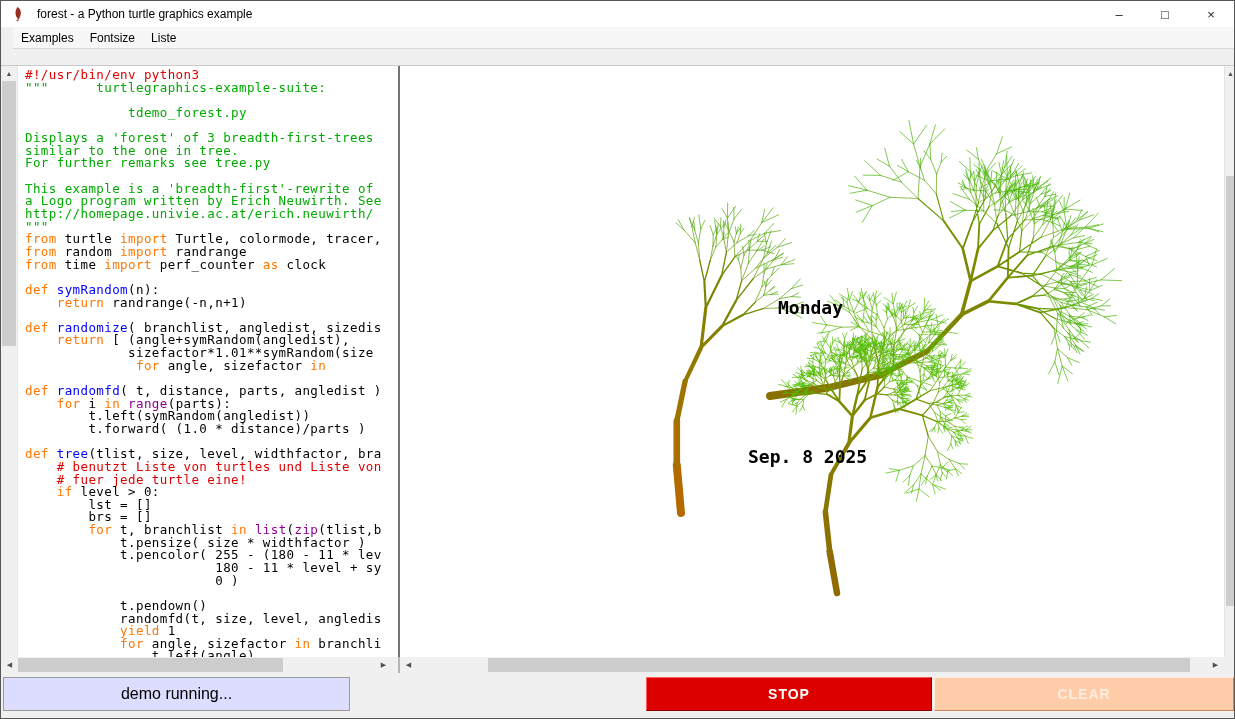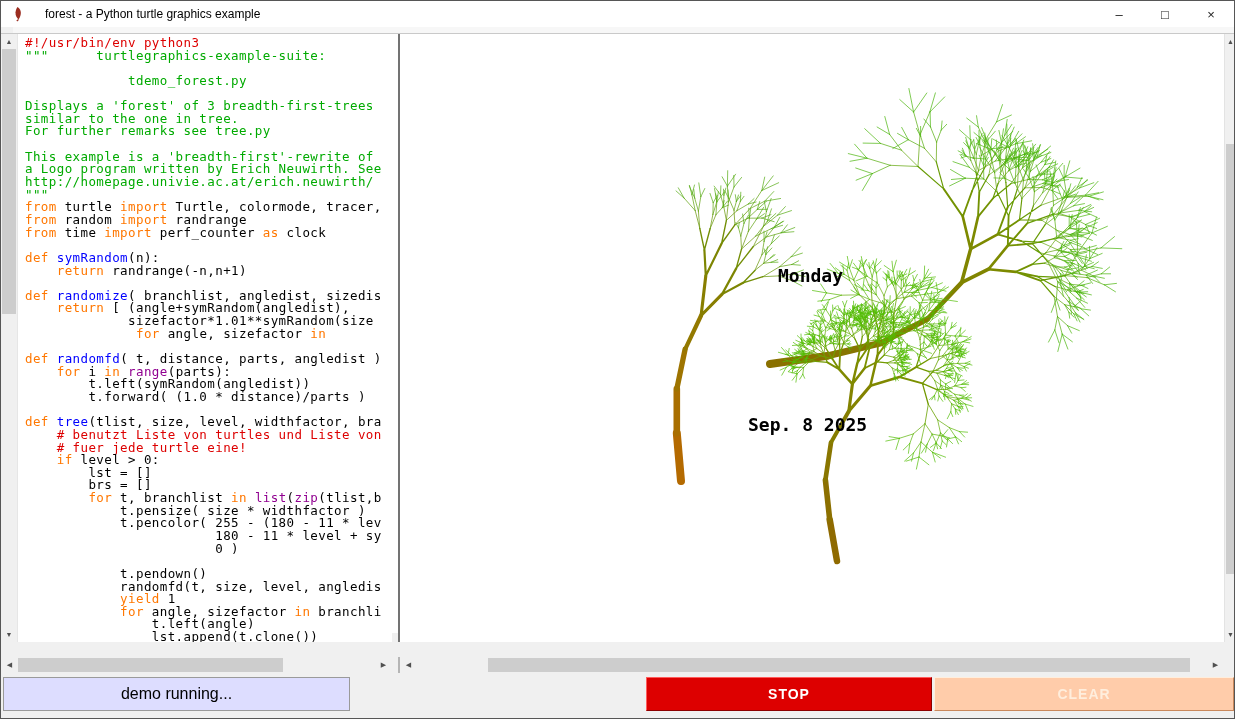--- a/index.html
+++ b/index.html
@@ -2,30 +2,30 @@
 <html style="--kw: #ff7700; --com: #dd0000; --str: #00aa00; --def: #0000ff; --blt: #900090;"><head>
 <meta charset="utf-8">
 <style>
   *{margin:0;padding:0;box-sizing:border-box}
   html,body{background:#444;font-family:"Liberation Sans",sans-serif}
   .window{position:relative;width:1235px;height:719px;background:#f0f0f0;border:1px solid #565656;overflow:hidden}
 
   
   .titlebar{position:absolute;left:0;top:0;width:100%;height:26px;background:#ffffff;display:flex;align-items:center}
   .app-icon{margin-left:8px;width:16px;height:16px;display:flex;align-items:center}
-  .title-text{margin-left:20px;font-size:12px;color:#000}
+  .title-text{margin-left:12px;font-size:12px;color:#000}
   .win-controls{position:absolute;right:0;top:0;height:26px;display:flex}
   .win-btn{width:46px;height:26px;display:flex;align-items:center;justify-content:center;font-size:13px;color:#222;cursor:default}
 
   
   .menubar{position:absolute;left:12px;top:26px;width:100%;height:22px;background:#f7f7f7;border-bottom:1px solid #d9d9d9;display:flex;align-items:center;font-size:12px;color:#000}
   .menu-item{padding:0 8px;height:100%;display:flex;align-items:center}
 
   
-  .main{position:absolute;left:0;top:32px;width:1235px;height:600px;background:#fff;border-top:1px solid #c9c9c9}
+  .main{position:absolute;left:0;top:64px;width:1235px;height:600px;background:#fff;border-top:1px solid #c9c9c9}
 
   .vscroll{position:absolute;top:0;height:608px;background:#f0f0f0}
   .code-vscroll{left:0;width:17px;border-right:1px solid #e6e6e6}
   .canvas-vscroll{left:1223px;width:12px;border-left:1px solid #e3e3e3}
   .sb-arrow{position:absolute;left:0;width:100%;height:15px;display:flex;align-items:center;justify-content:center;font-size:7px;color:#505050}
   .sb-arrow.top{top:0}.sb-arrow.bottom{bottom:0}
   .sb-thumb-v{position:absolute;background:#cdcdcd}
   .code-vscroll .sb-thumb-v{left:1px;width:14px;top:15px;height:265px}
   .canvas-vscroll .sb-thumb-v{left:1px;width:9px;top:110px;height:430px}
 

